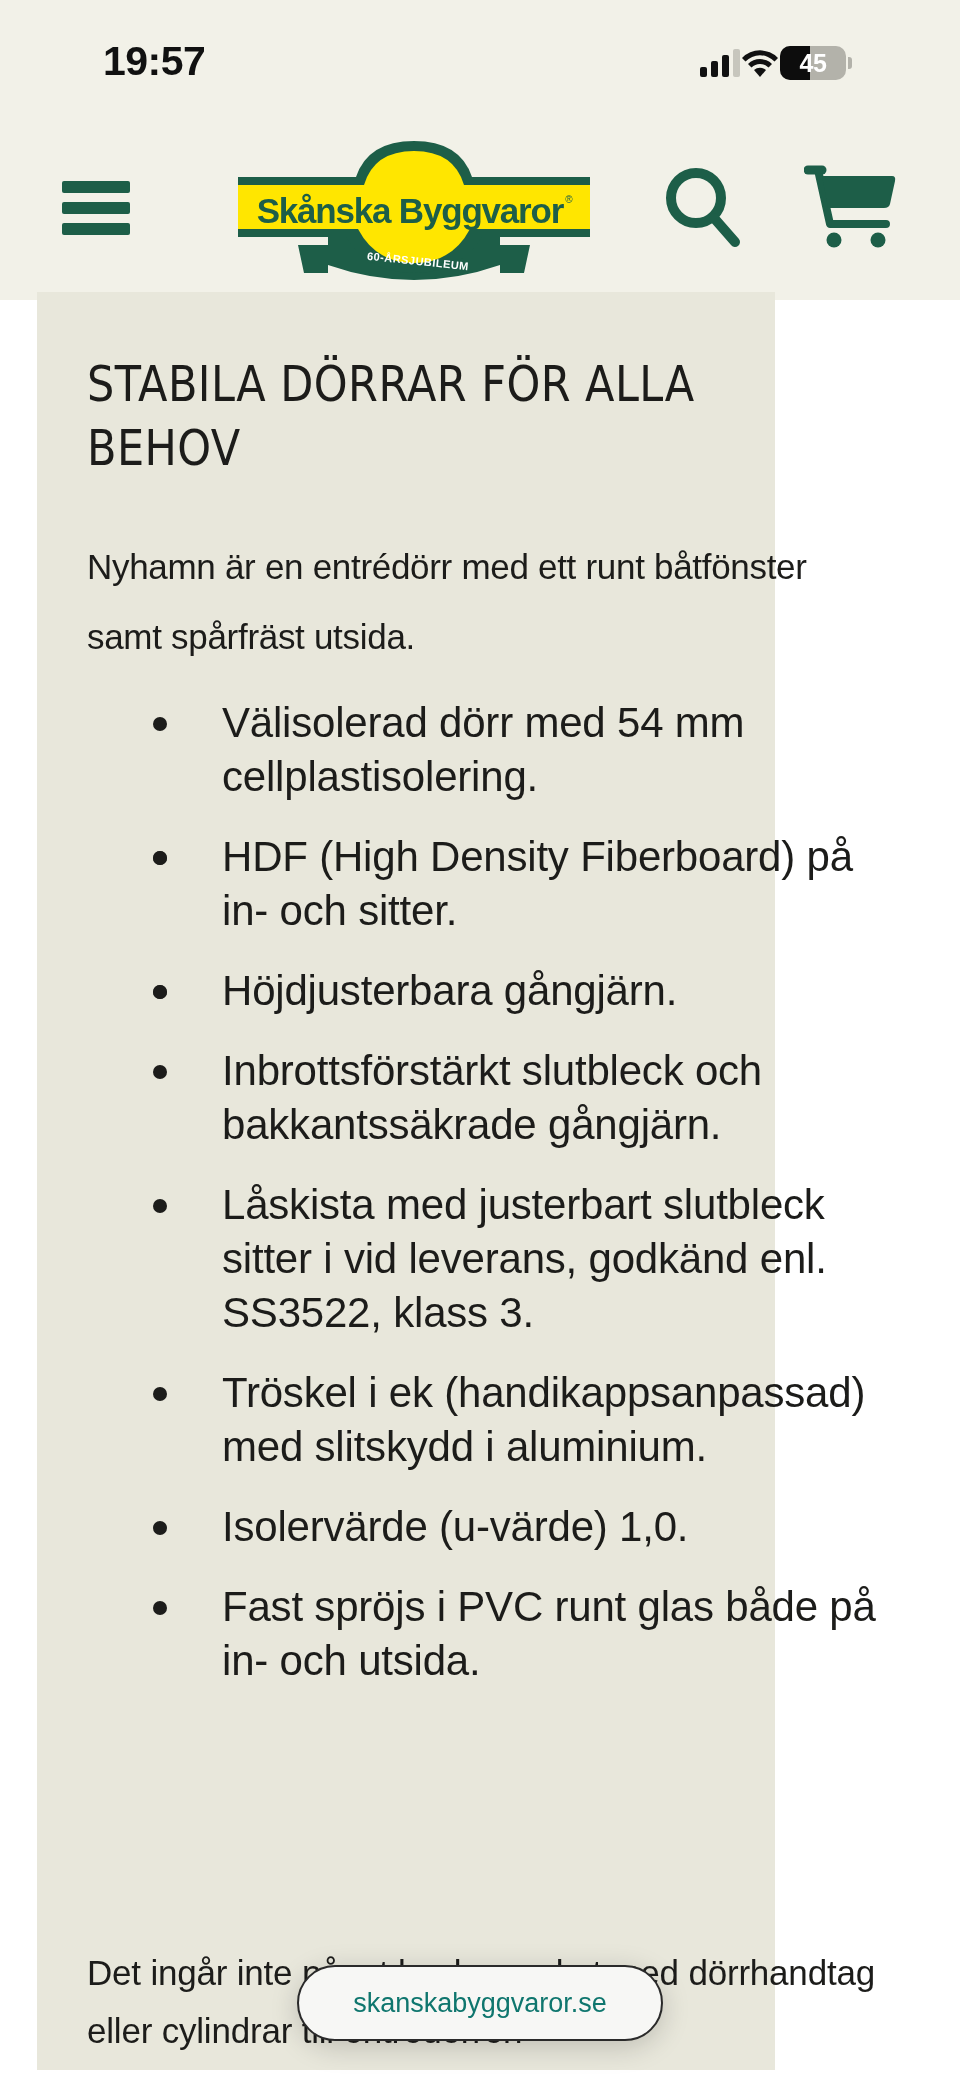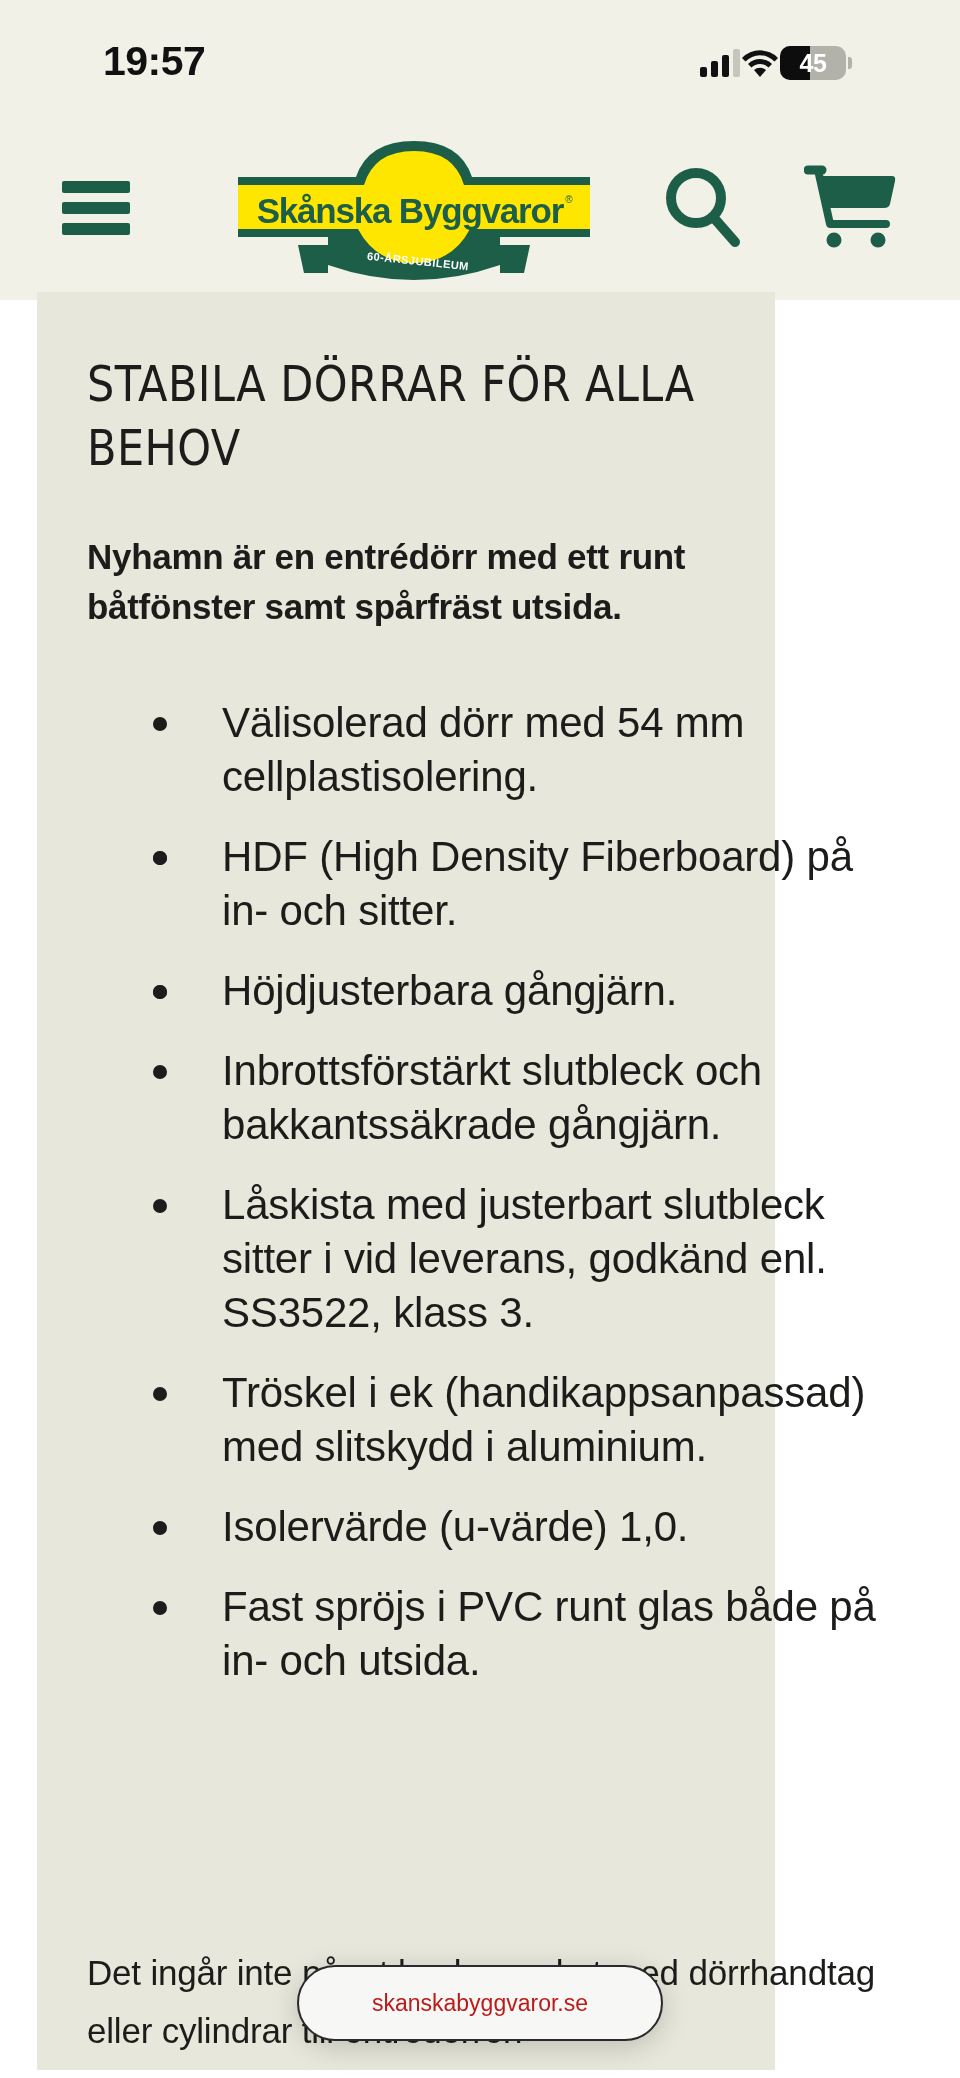--- a/index.html
+++ b/index.html
@@ -57,21 +57,21 @@
     background: #e8e7db;
   }
   .heading {
     position: absolute; left: 50px; top: 60px; width: 760px;
     font-family: "DejaVu Sans", sans-serif; font-weight: 400; font-size: 50px; line-height: 64px;
     letter-spacing: 0.5px; color: #1c1c1a; transform: scaleX(0.86); transform-origin: left top;
     width: 880px;
   }
   .lead {
     position: absolute; left: 50px; top: 240px; width: 760px;
-    font-family: "Liberation Sans", sans-serif; font-weight: 700; font-size: 35px; line-height: 50px;
+    font-family: "Liberation Sans", sans-serif; font-weight: 400; font-size: 35px; line-height: 70px;
     color: #1c1c1a; letter-spacing: -0.3px;
   }
   .features { position: absolute; left: 50px; top: 404px; width: 800px; list-style: none; }
   .features li {
     position: relative; padding-left: 135px;
     font-family: "Liberation Sans", sans-serif; font-size: 42px; line-height: 54px;
     color: #1c1c1a; margin-bottom: 26px; letter-spacing: -0.2px; width: 790px;
   }
   .features li .bullet {
     position: absolute; left: 66px; top: 21px; width: 14px; height: 14px; border-radius: 50%; background: #1c1c1a;
@@ -82,21 +82,21 @@
     font-family: "Liberation Sans", sans-serif; font-size: 35px; line-height: 58px; color: #1c1c1a; letter-spacing: -0.2px;
   }
 
   
   .url-pill {
     position: absolute; left: 297px; top: 1965px; width: 366px; height: 76px;
     border-radius: 38px; background: #f7f7f5; border: 2px solid #2a2a2a;
     box-shadow: 0 6px 28px rgba(0,0,0,0.18);
     display: flex; align-items: center; justify-content: center; cursor: pointer;
   }
-  .url-pill span { font-family: "Liberation Sans", sans-serif; font-size: 23px; color: #b91c1c; }
+  .url-pill span { font-family: "Liberation Sans", sans-serif; font-size: 27px; color: #0f766e; }
 </style>
 </head>
 <body>
 
 <div class="top">
 
   <div class="status-time">19:57</div>
   <div class="status-icons">
     <div class="signal">
       <span style="height:10px"></span>

